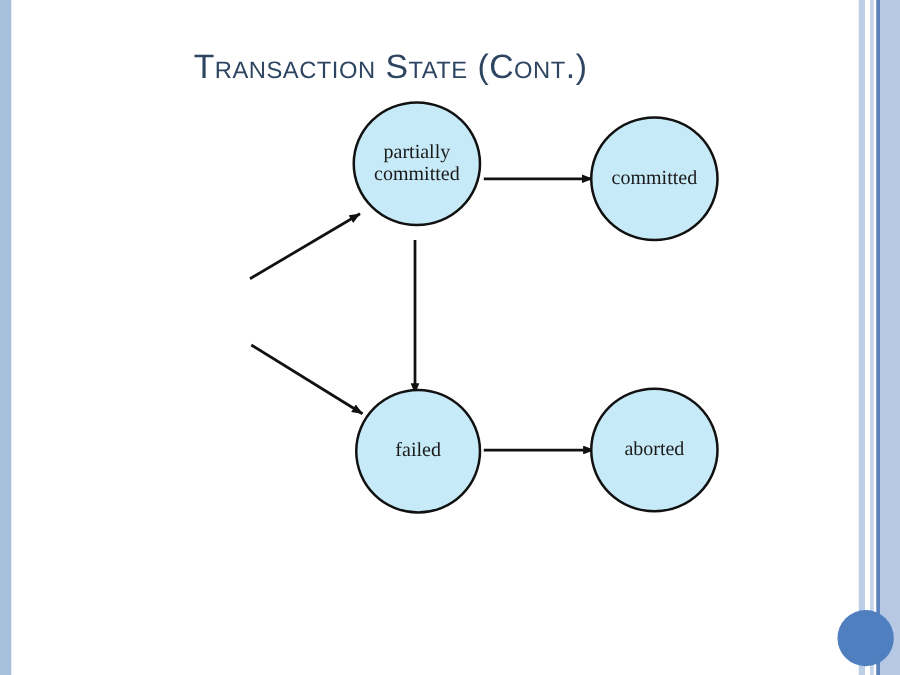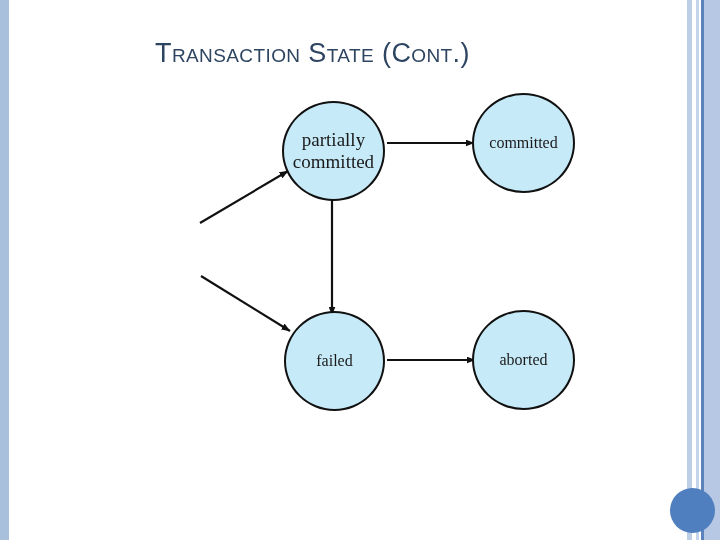--- a/index.html
+++ b/index.html
@@ -61,21 +61,21 @@
     justify-content: center;
     text-align: center;
     font-family: "Liberation Serif", serif;
     font-size: 16px;
     color: #1a1a1a;
     line-height: 1.15;
   }
   .state-label { pointer-events: none; }
 
   #node-active            { left: 112px; top: 201px; width: 99px;  height: 100px; }
-  #node-partially         { left: 282px; top: 101px;  width: 103px; height: 100px; font-size: 19px; }
+  #node-partially         { left: 282px; top: 81px;  width: 103px; height: 100px; font-size: 16px; }
   #node-committed         { left: 472px; top: 93px;  width: 103px; height: 100px; }
   #node-failed            { left: 284px; top: 311px; width: 101px; height: 100px; }
   #node-aborted           { left: 472px; top: 310px; width: 103px; height: 100px; }
 
   #edges {
     position: absolute;
     left: 0; top: 0;
     width: 720px; height: 540px;
     pointer-events: none;
   }

